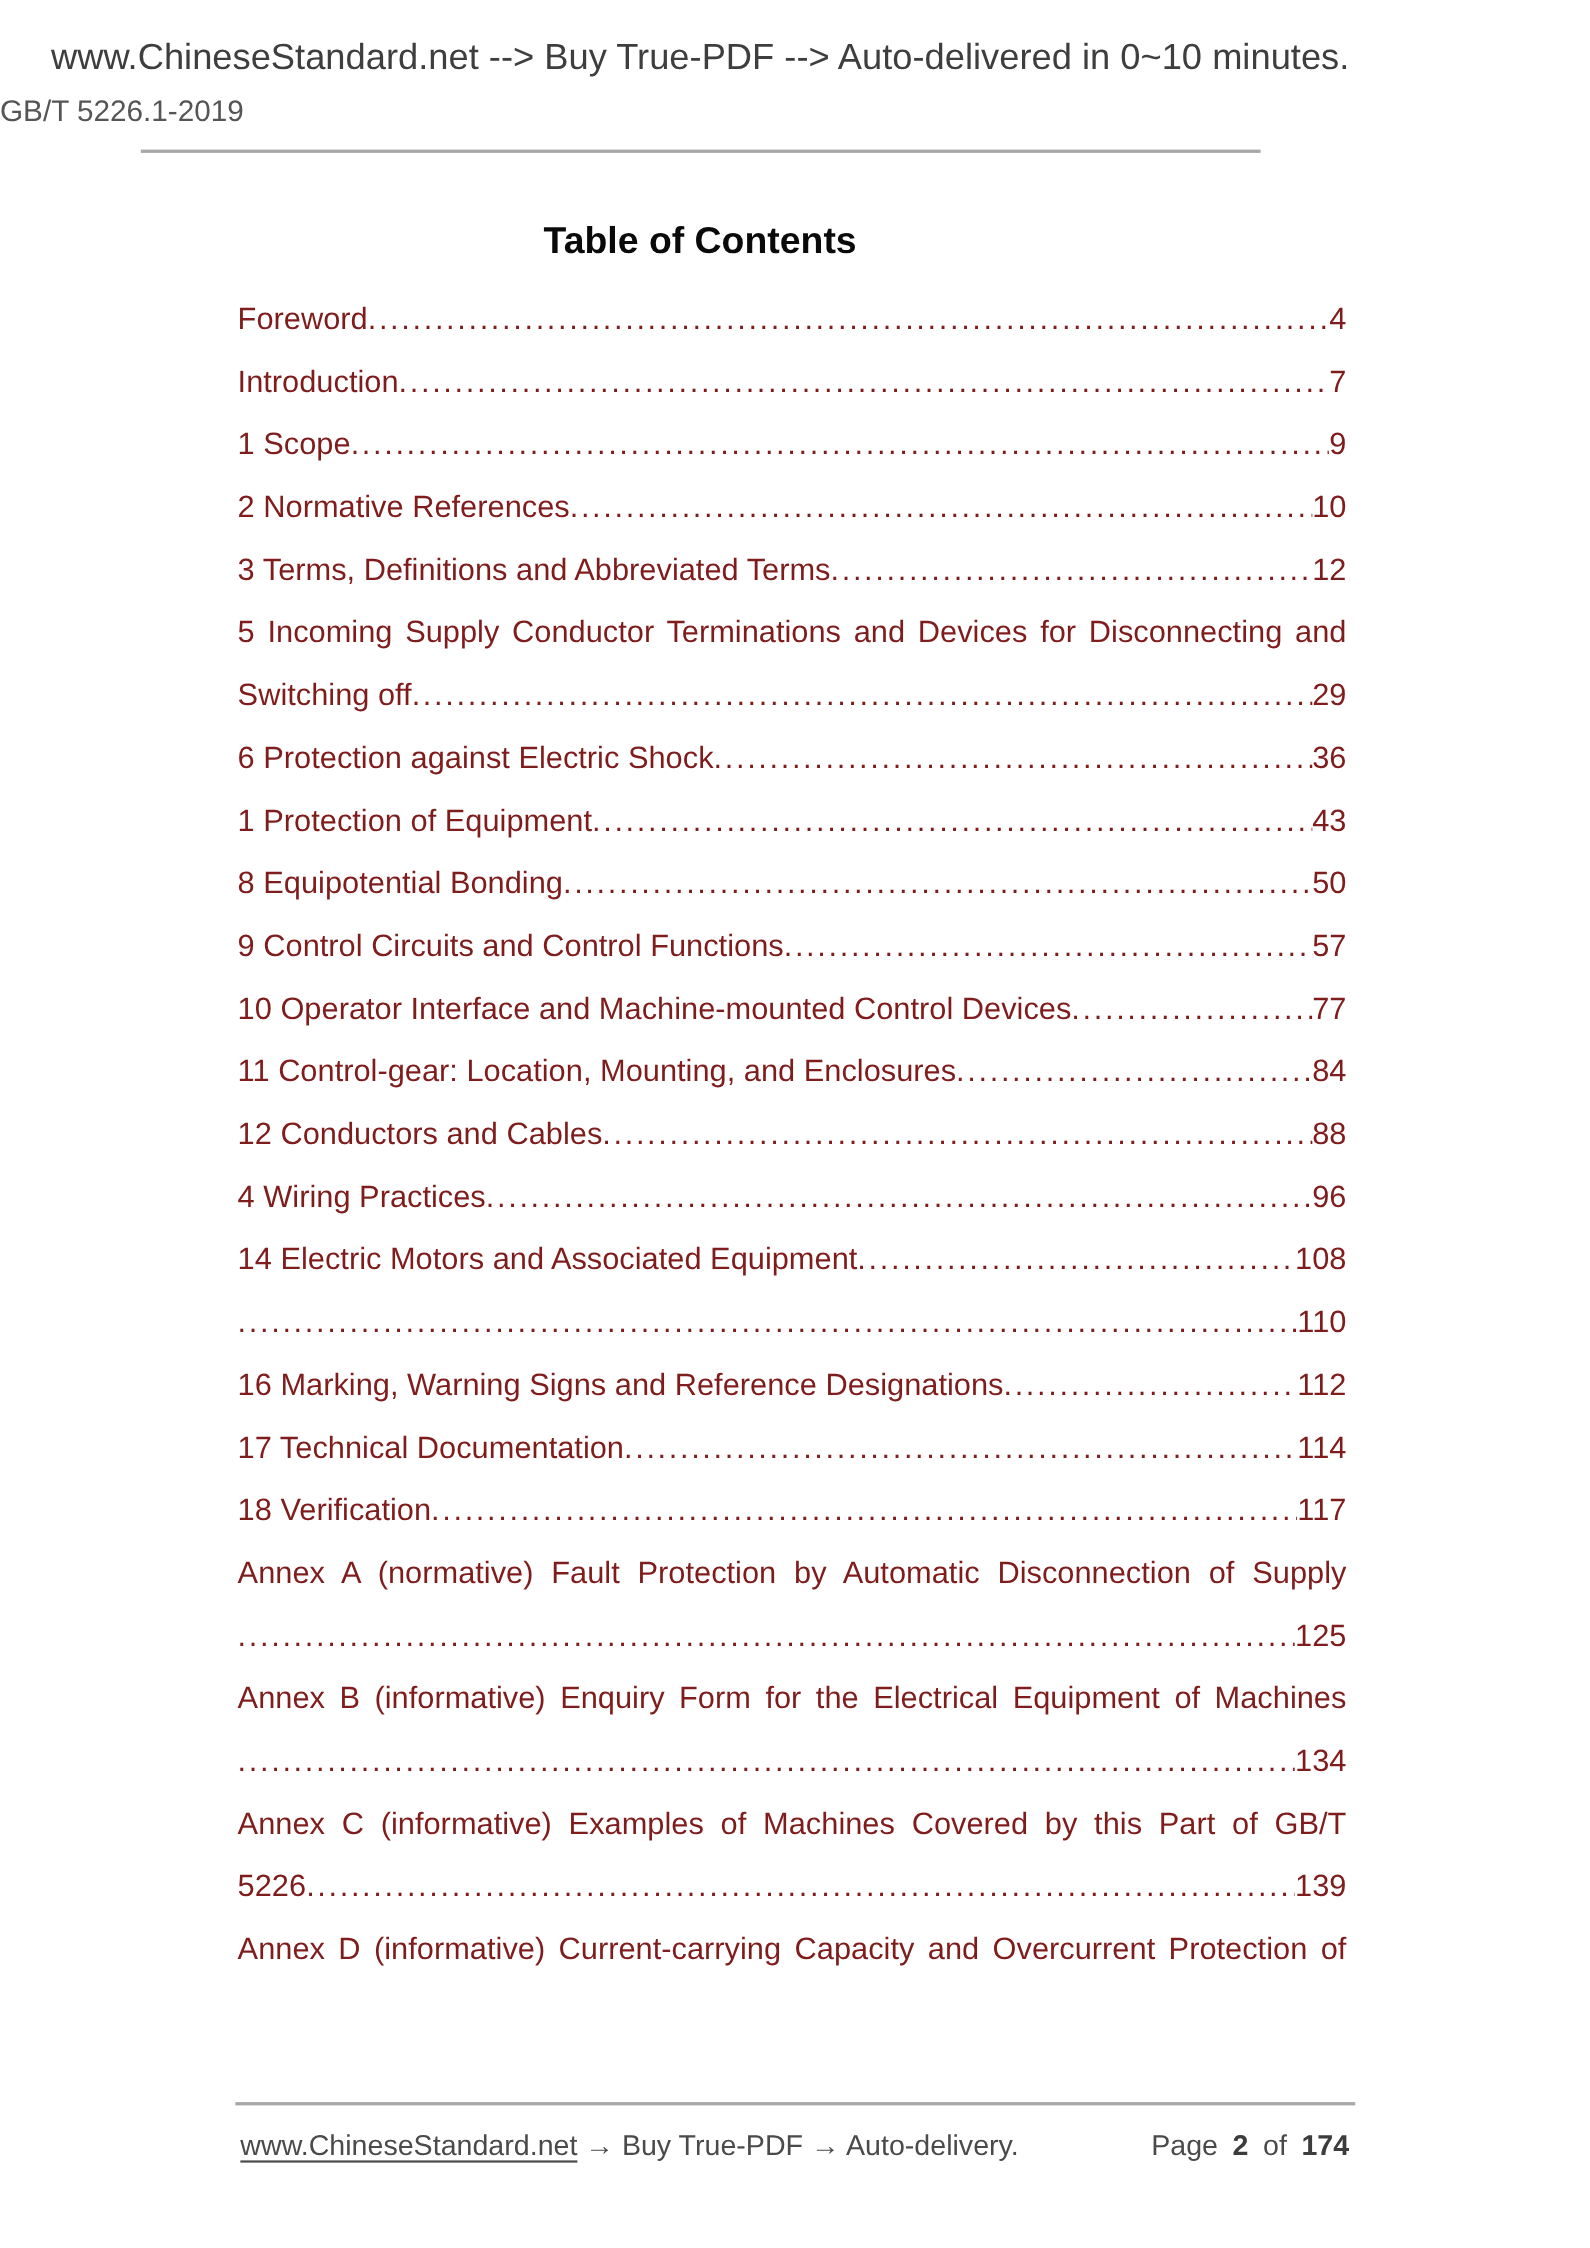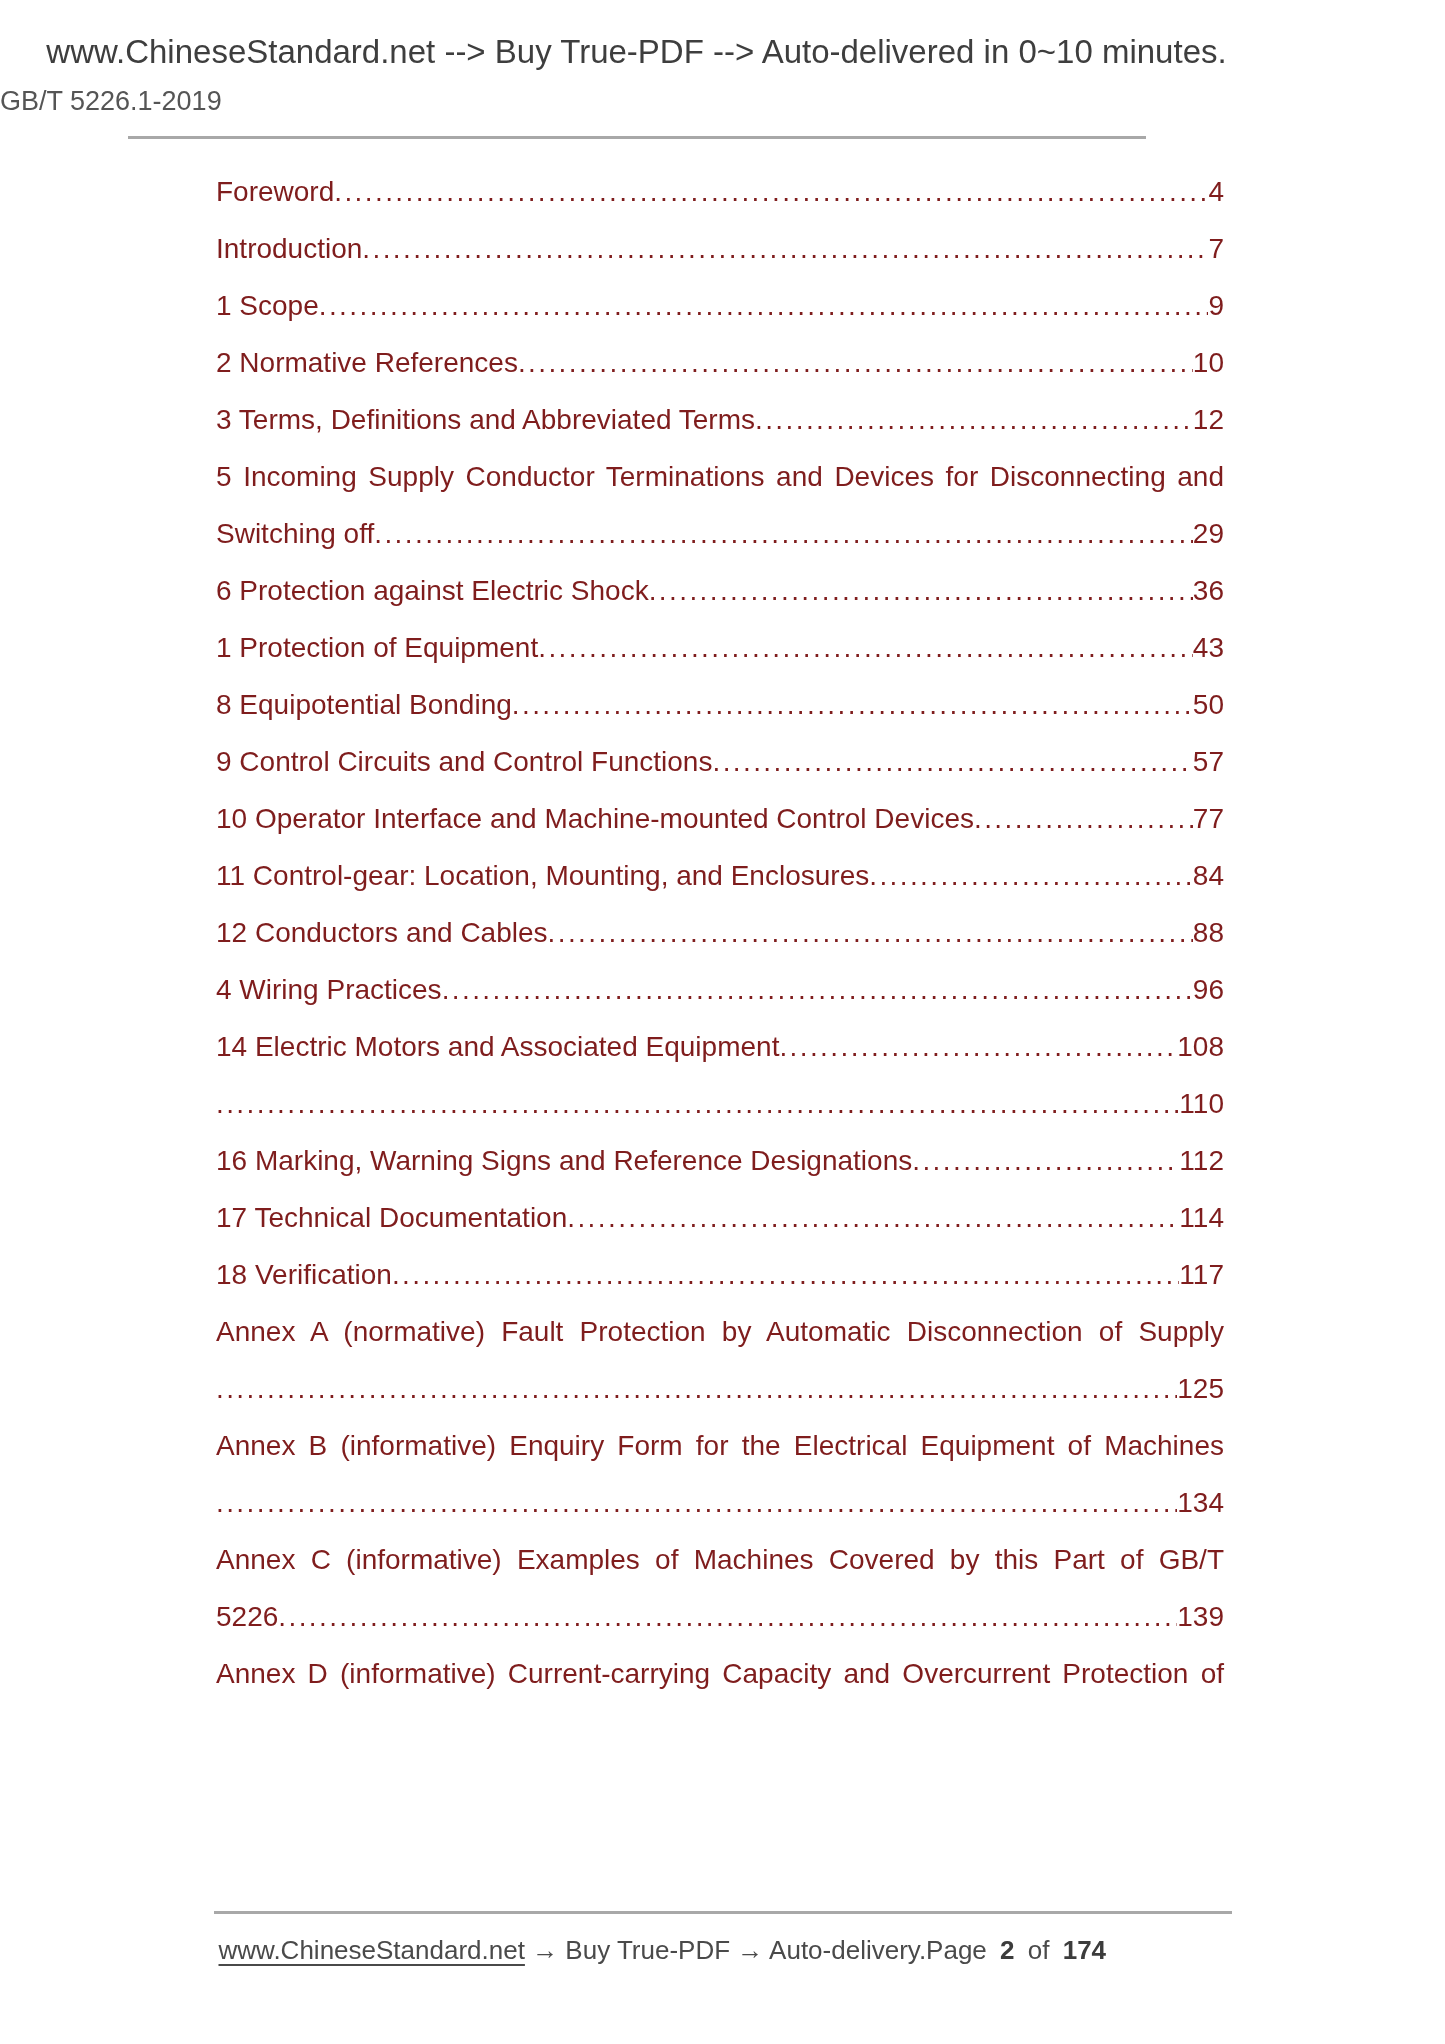--- a/index.html
+++ b/index.html
@@ -73,20 +73,21 @@
   .footer {
     position: absolute;
     top: 1891px;
     left: 0;
     width: 1445px;
   }
   .footer-row {
     margin: 14px auto 0 auto;
     width: 1008px;
     display: flex;
+    justify-content: space-between;
     align-items: baseline;
     font-size: 26px;
     line-height: 44px;
     color: #4a4a4a;
   }
   .footer-link {
     color: #4a4a4a;
     text-decoration: underline;
     text-underline-offset: 5px;
     cursor: pointer;
@@ -98,20 +99,21 @@
 <body>
 
 <div class="page">
 
   <div class="header-line1">www.ChineseStandard.net --&gt; Buy True-PDF --&gt; Auto-delivered in 0~10 minutes.</div>
 
   <div class="doc-number">GB/T 5226.1-2019</div>
 
   <div class="rule"></div>
 
+  <div class="toc-title">Table of Contents</div>
 
   <div class="toc" id="toc">
       <div class="toc-line">
       <span class="toc-text">Foreword</span>
       <span class="toc-leader"></span>
       <span class="toc-page">4</span>
     </div>
       <div class="toc-line">
       <span class="toc-text">Introduction</span>
       <span class="toc-leader"></span>

